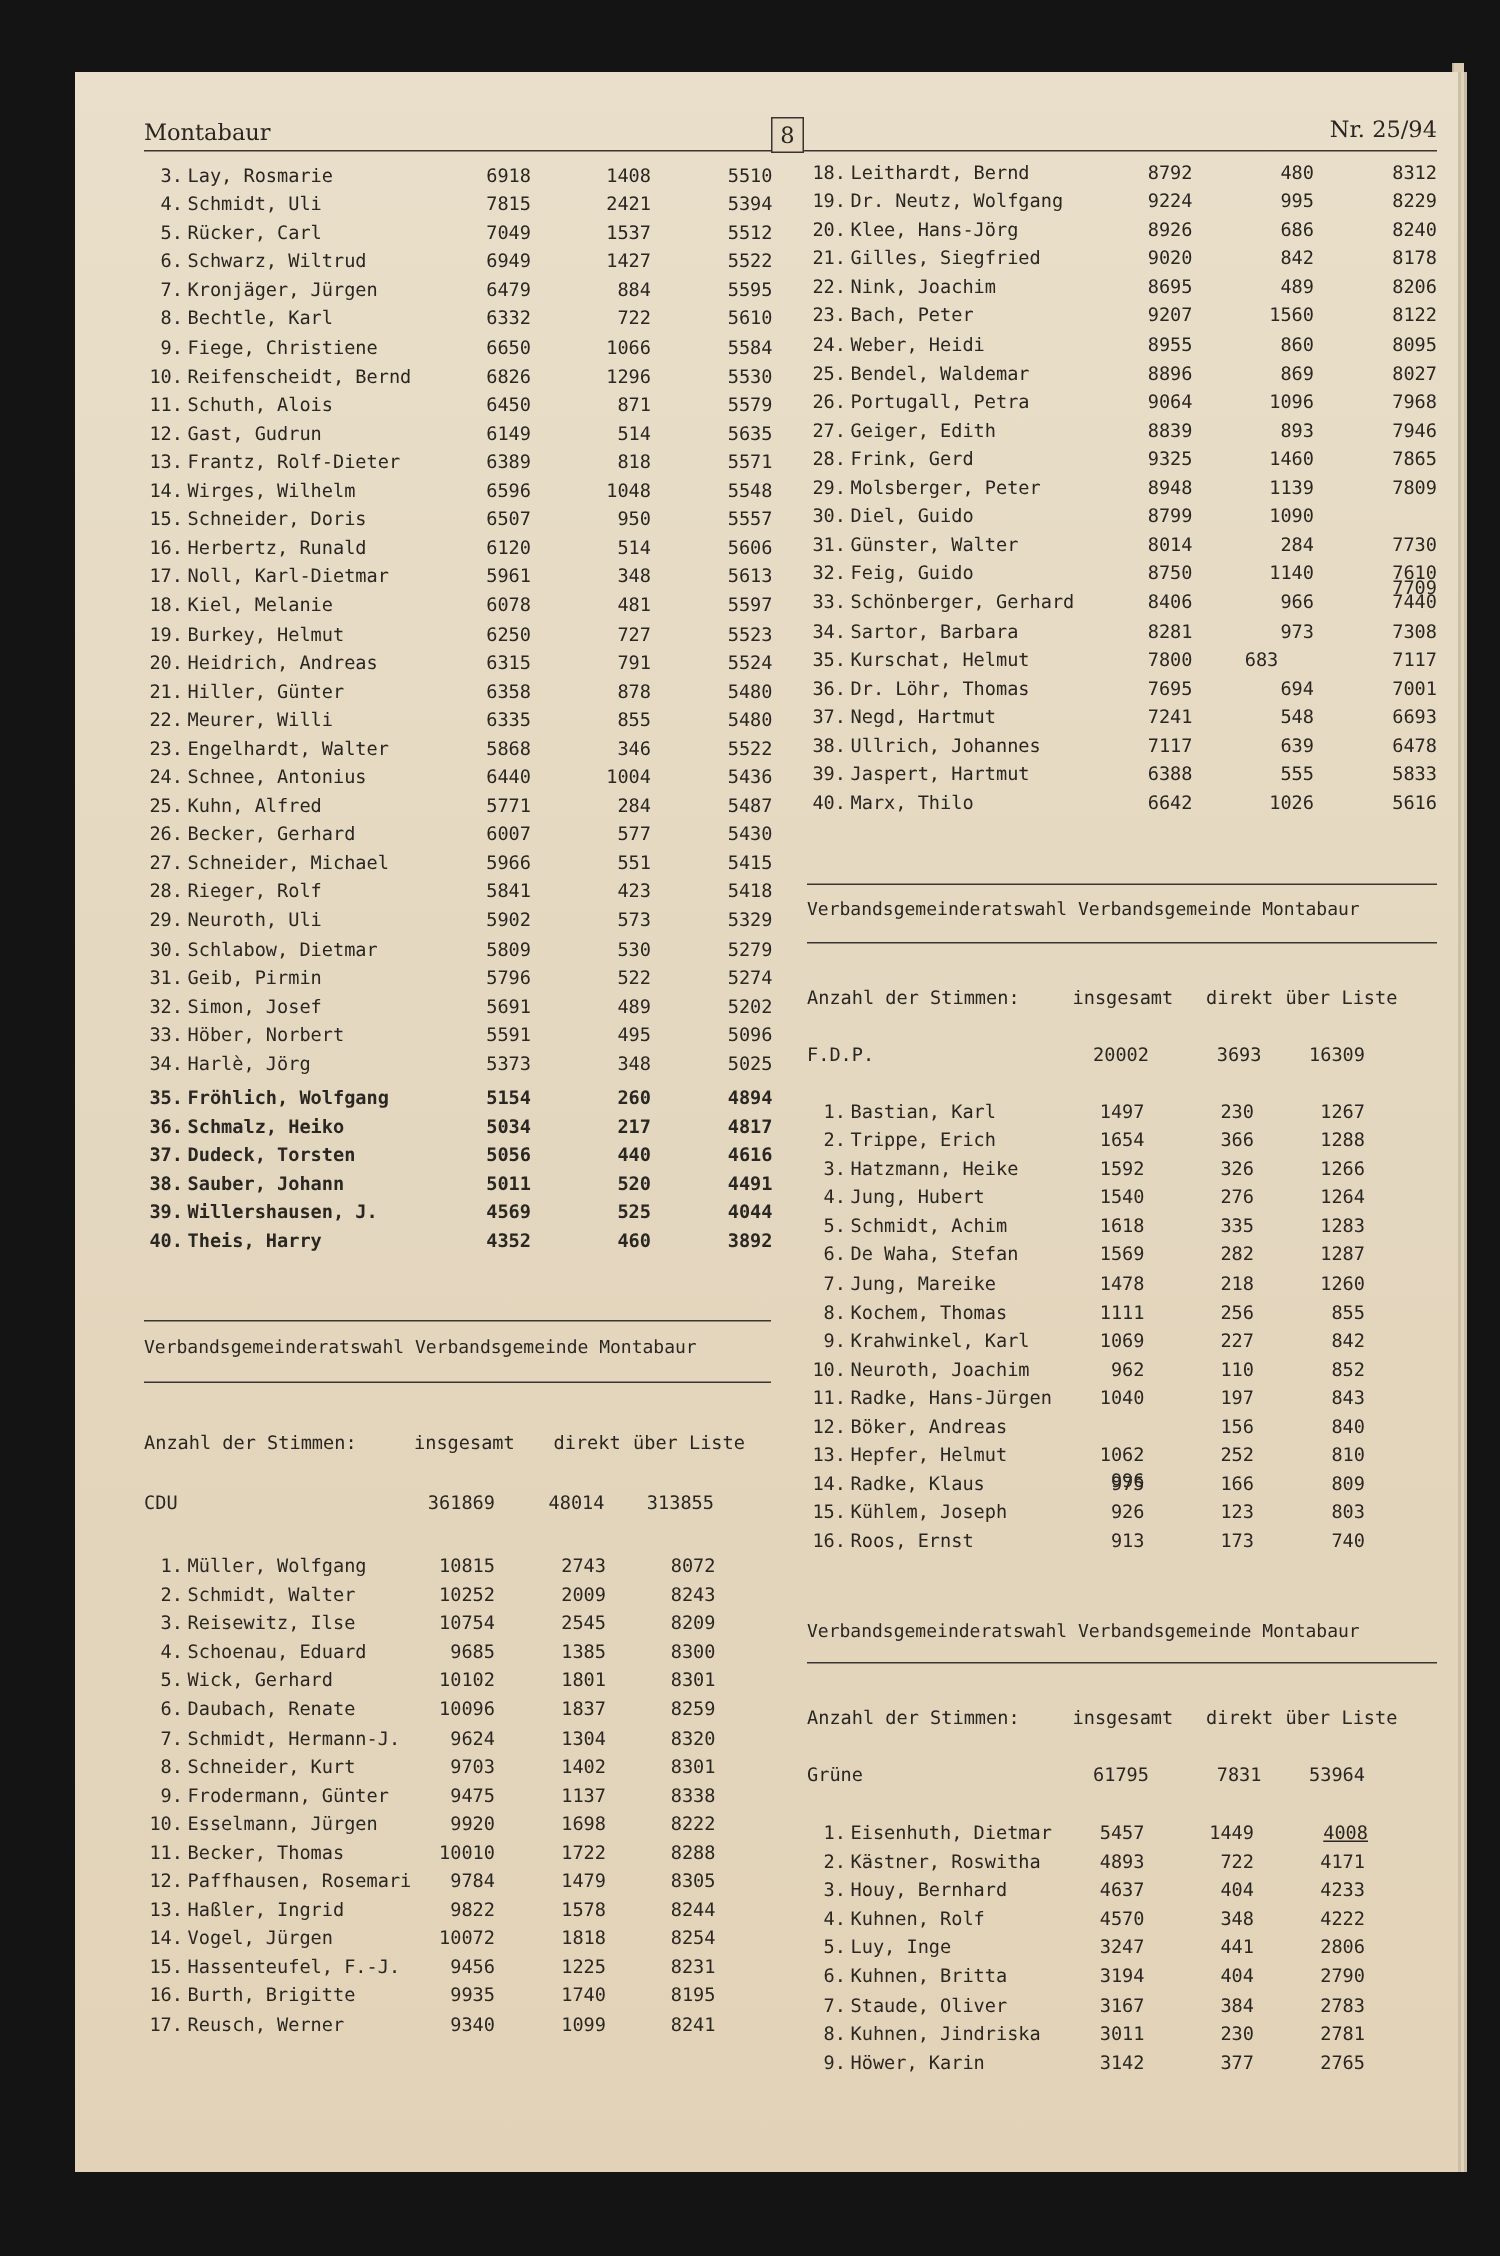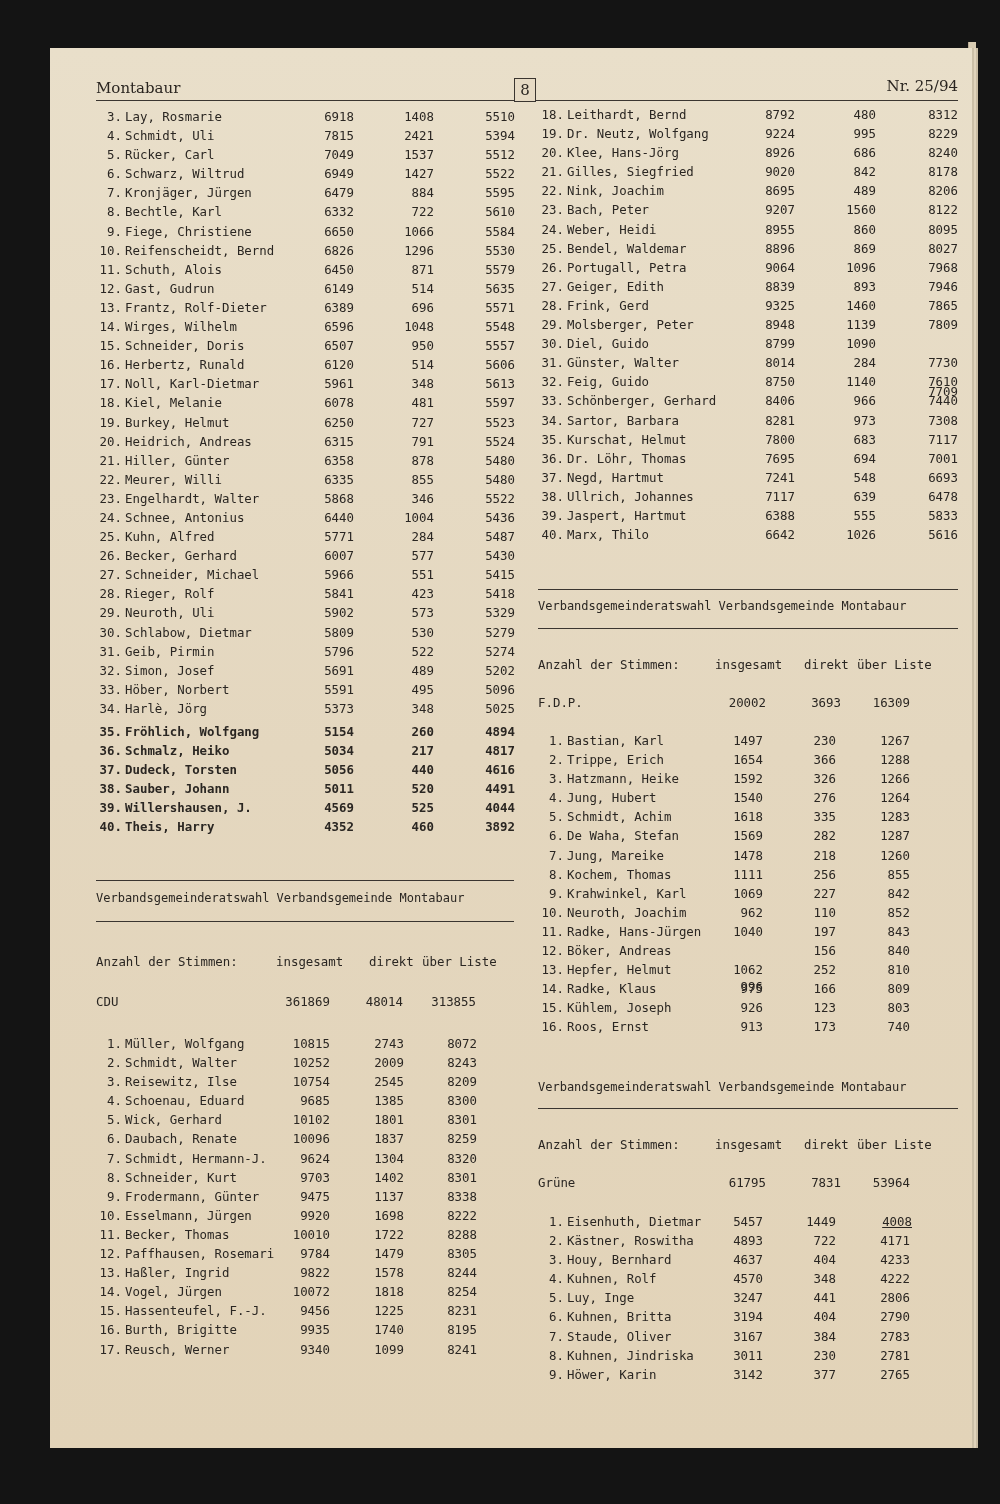--- a/index.html
+++ b/index.html
@@ -122,21 +122,21 @@
       <span class="no" style="left: 0px; width: 26px; right: auto;">12.</span>
       <span class="name">Gast, Gudrun</span>
       <span class="v" style="left: 188px;">6149</span>
       <span class="v" style="left: 268px;">514</span>
       <span class="v" style="left: 349px;">5635</span>
     </div>
     <div class="row">
       <span class="no" style="left: 0px; width: 26px; right: auto;">13.</span>
       <span class="name">Frantz, Rolf-Dieter</span>
       <span class="v" style="left: 188px;">6389</span>
-      <span class="v" style="left: 268px;">696</span>
+      <span class="v" style="left: 268px;">818</span>
       <span class="v" style="left: 349px;">5571</span>
     </div>
     <div class="row">
       <span class="no" style="left: 0px; width: 26px; right: auto;">14.</span>
       <span class="name">Wirges, Wilhelm</span>
       <span class="v" style="left: 188px;">6596</span>
       <span class="v" style="left: 268px;">1048</span>
       <span class="v" style="left: 349px;">5548</span>
     </div>
     <div class="row">
@@ -577,21 +577,21 @@
       <span class="no" style="left: 0px; width: 26px; right: auto;">34.</span>
       <span class="name">Sartor, Barbara</span>
       <span class="v" style="left: 187px;">8281</span>
       <span class="v" style="left: 268px;">973</span>
       <span class="v" style="left: 350px;">7308</span>
     </div>
     <div class="row">
       <span class="no" style="left: 0px; width: 26px; right: auto;">35.</span>
       <span class="name">Kurschat, Helmut</span>
       <span class="v" style="left: 187px;">7800</span>
-      <span class="v" style="left: 268px;">683</span>
+      <span class="v" style="left: 268px; text-align: center;">683</span>
       <span class="v" style="left: 350px;">7117</span>
     </div>
     <div class="row">
       <span class="no" style="left: 0px; width: 26px; right: auto;">36.</span>
       <span class="name">Dr. Löhr, Thomas</span>
       <span class="v" style="left: 187px;">7695</span>
       <span class="v" style="left: 268px;">694</span>
       <span class="v" style="left: 350px;">7001</span>
     </div>
     <div class="row">

